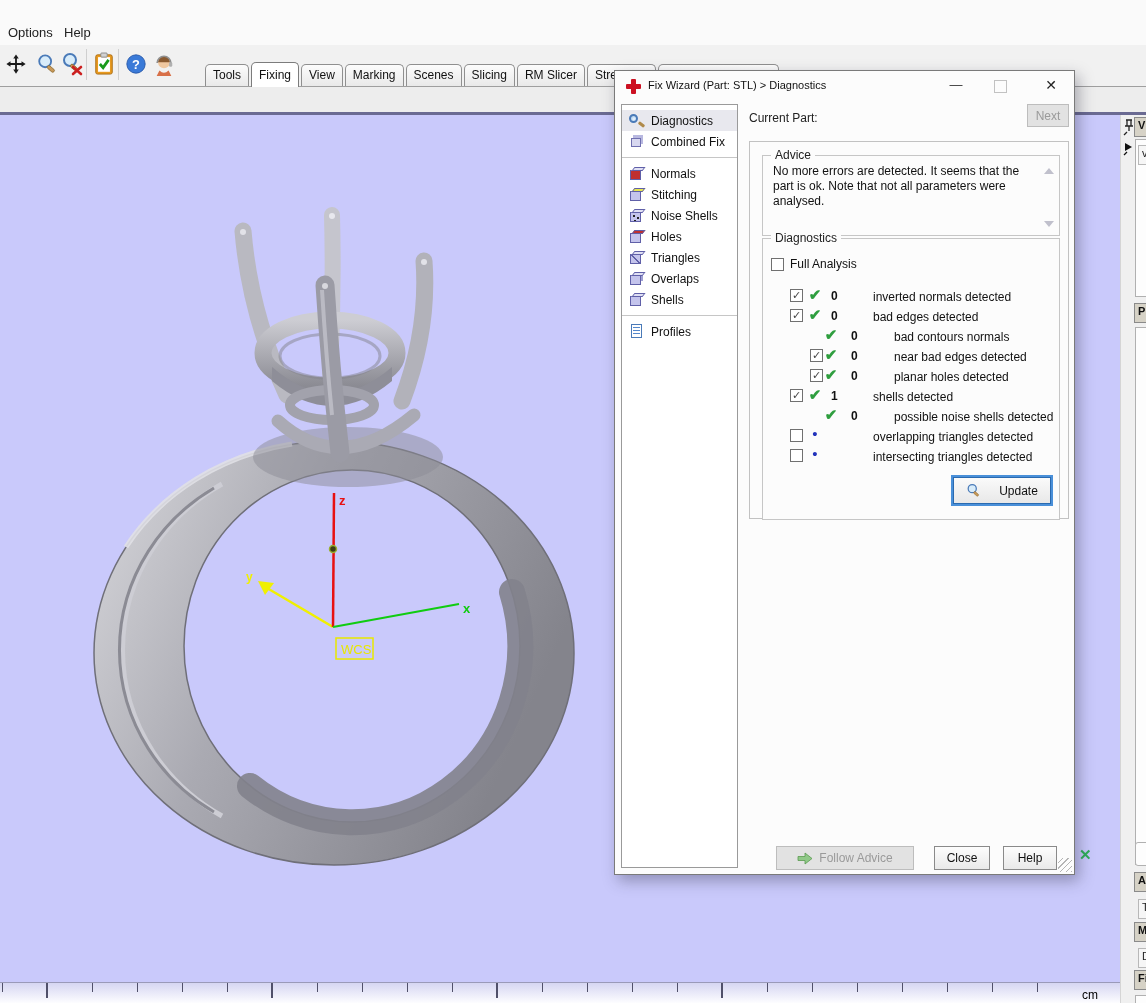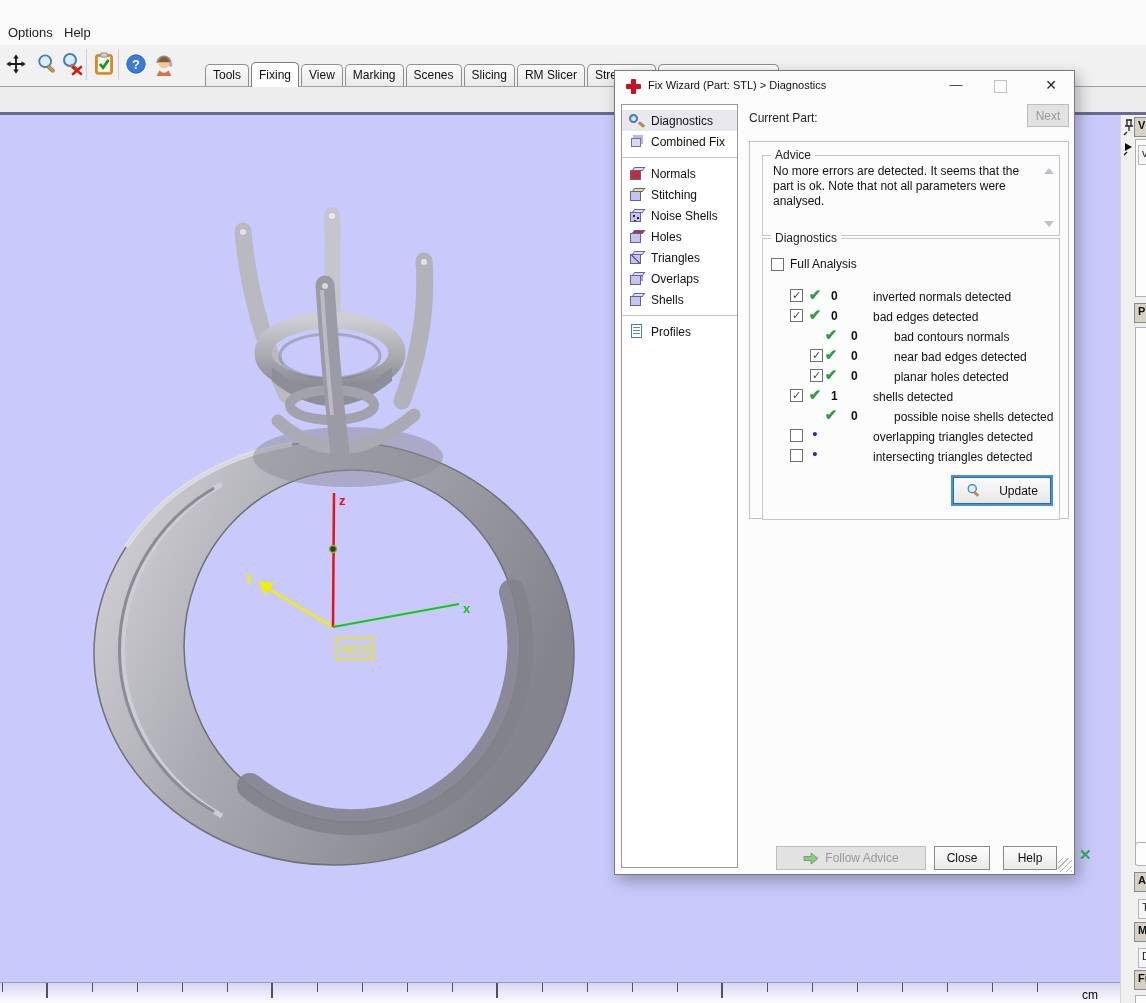--- a/index.html
+++ b/index.html
@@ -102,21 +102,21 @@
   .drow .st.ok{left:42px;top:0;color:#2f9e3f;font-size:15px;font-weight:bold}
   .drow.ind .st.ok{left:58px}
   .drow .st.dot{left:42px;top:-1px;color:#2233bb;font-size:15px}
   .drow .cnt{position:absolute;left:68px;top:3px;font-weight:bold}
   .drow.ind .cnt{left:88px}
   .drow .lbl{position:absolute;left:110px;top:4px}
   .drow.ind .lbl{left:131px}
   .update-btn{left:190px;top:238px;width:96px;height:25px;position:absolute;border:1px solid #2a6ab0;
       box-shadow:0 0 0 2px #4a90d9;background:linear-gradient(#fafafa,#e8e8e8);
       display:flex;align-items:center;justify-content:center;gap:18px}
-  .footer-btn.follow{left:161px;top:775px;width:150px}
+  .footer-btn.follow{left:161px;top:775px;width:138px}
   .footer-btn.closeb{left:319px;top:775px;width:56px}
   .footer-btn.helpb{left:388px;top:775px;width:54px}
   .grip{position:absolute;right:2px;bottom:2px;width:14px;height:14px;
         background:repeating-linear-gradient(135deg,transparent 0 3px,#b5b5b5 3px 4px)}
 </style>
 </head>
 <body>
 
 <div class="menubar">
   <span class="menu-item m0">Options</span>

